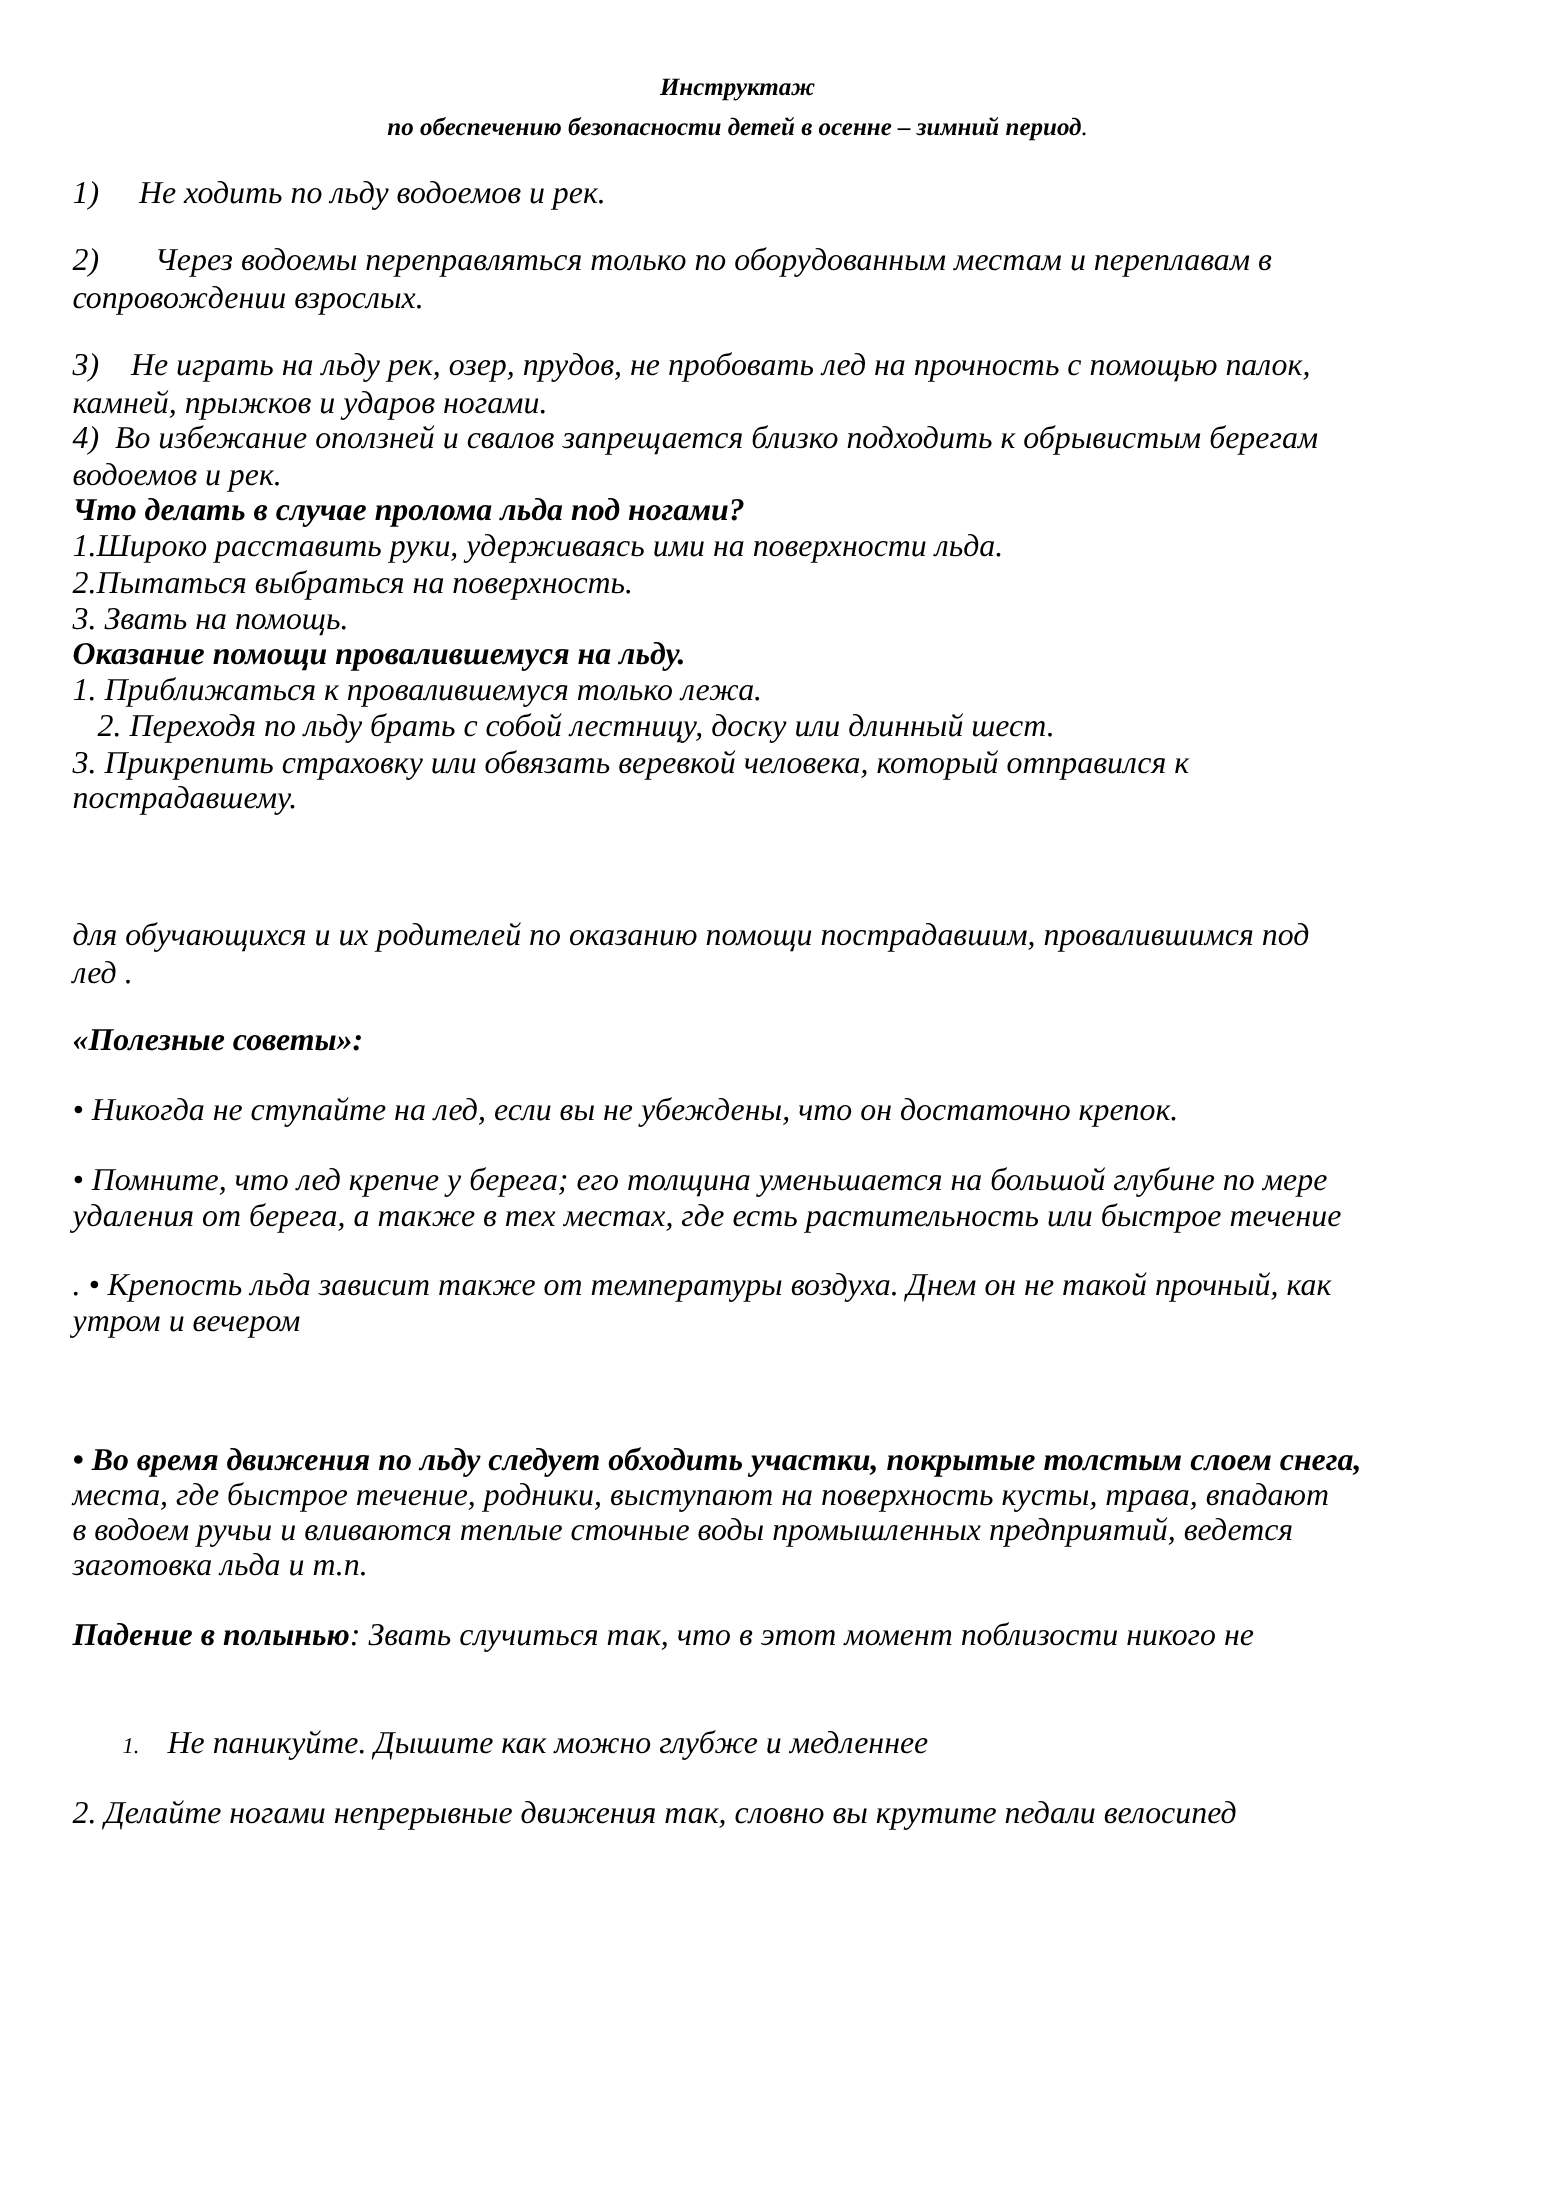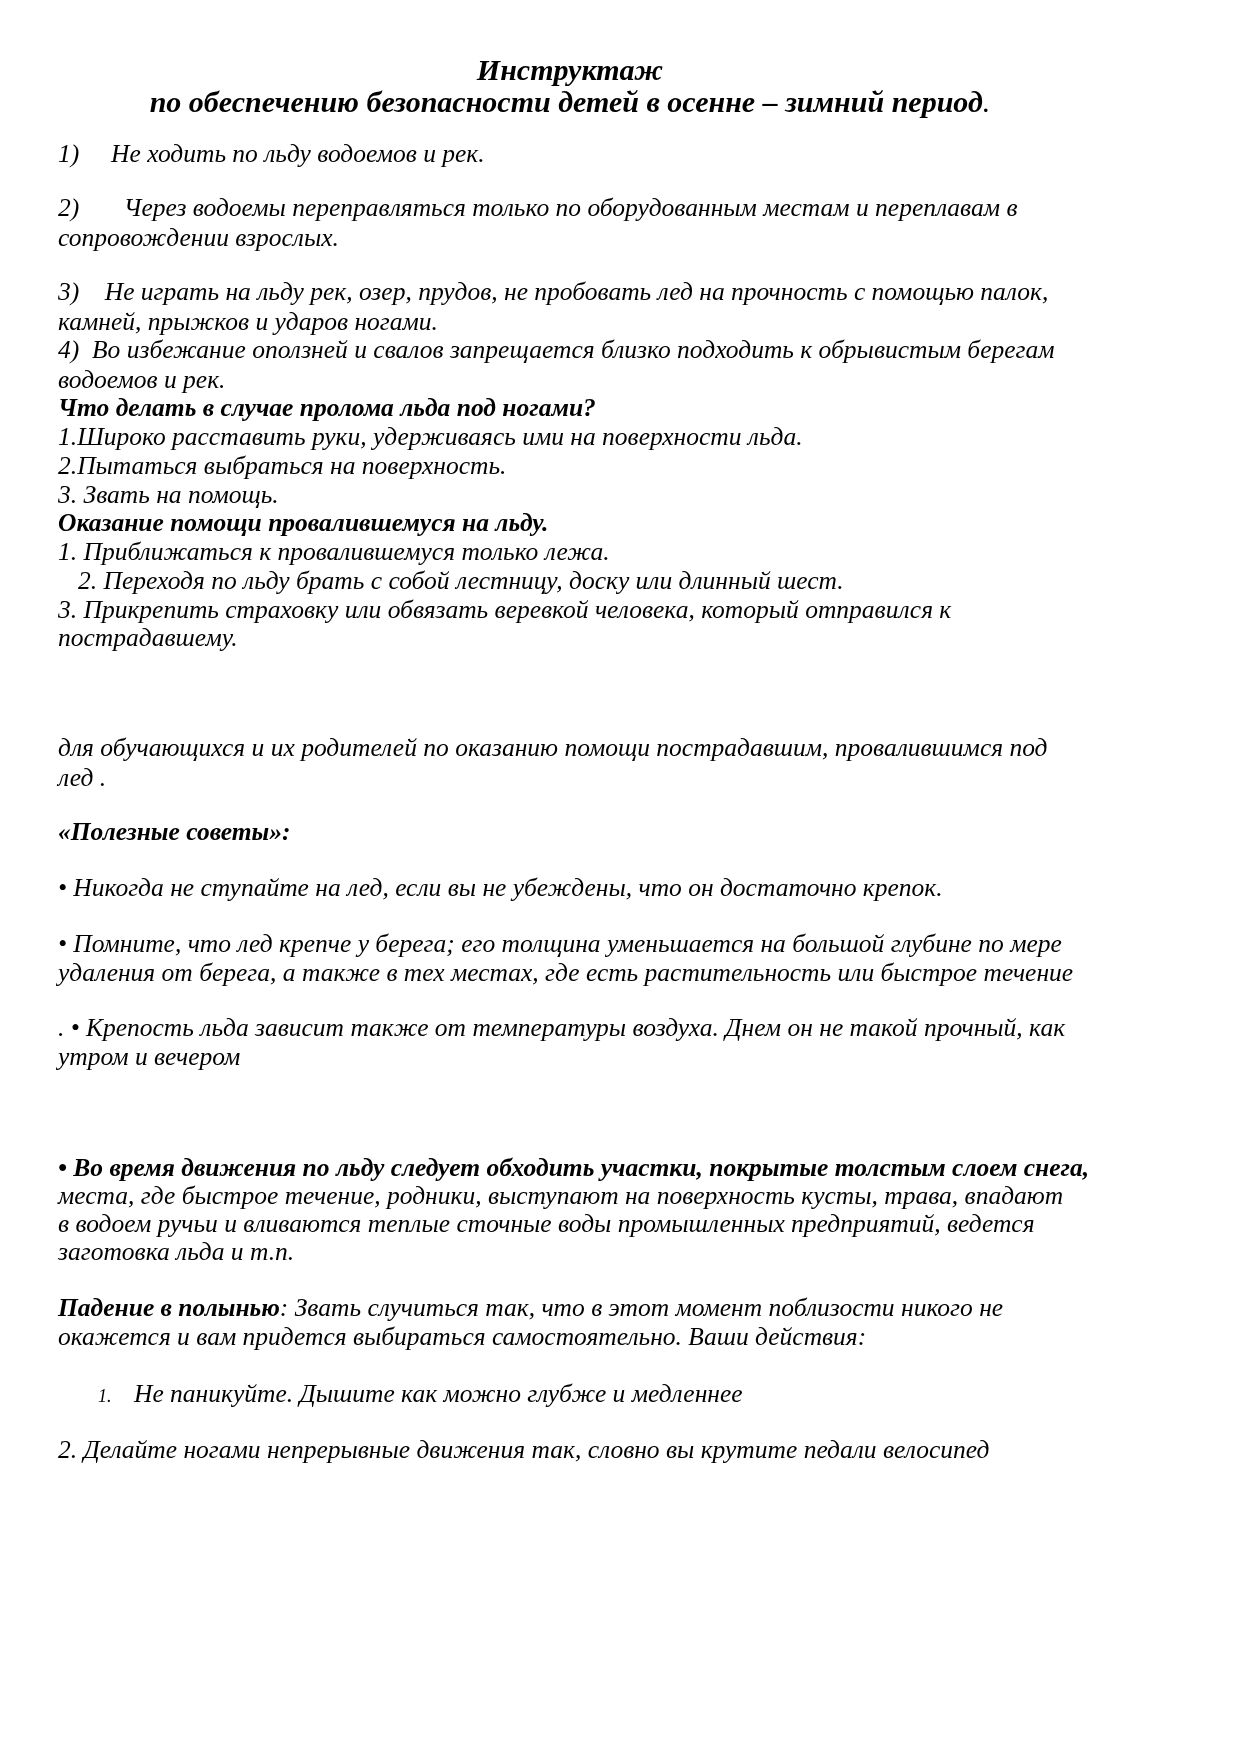--- a/index.html
+++ b/index.html
@@ -8,21 +8,21 @@
       font-family: "Liberation Serif", "DejaVu Serif", serif;
       color: #000000;
     }
     .page { position: absolute; left: 0; top: 0; width: 1241px; height: 1754px; }
     .ln {
       position: absolute; left: 58px; white-space: nowrap;
       font-style: italic; font-size: 25.5px; line-height: 32px;
     }
     .c { left: 0; width: 1140px; text-align: center; }
     .b { font-weight: bold; }
-    .ttl { font-size: 30px; }
+    .ttl { font-size: 20px; padding-left: 20px; }
   </style>
 </head>
 <body>
 
 <div class="page">
 
   <div class="ln c b ttl" style="top:54px;">Инструктаж</div>
   <div class="ln c b ttl" style="top:86px;"><span>по обеспечению безопасности детей в осенне – зимний период</span><span style="font-weight:normal;">.</span></div>
 
   <div class="ln" style="top:138px;">1)&nbsp;&nbsp;&nbsp;&nbsp; Не ходить по льду водоемов и рек.</div>
@@ -61,19 +61,18 @@
   <div class="ln" style="top:1012px;">. • Крепость льда зависит также от температуры воздуха. Днем он не такой прочный, как</div>
   <div class="ln" style="top:1041px;">утром и вечером</div>
 
 
   <div class="ln" style="top:1152px;font-weight:bold;"> • Во время движения по льду следует обходить участки, покрытые толстым слоем снега,</div>
   <div class="ln" style="top:1180px;">места, где быстрое течение, родники, выступают на поверхность кусты, трава, впадают</div>
   <div class="ln" style="top:1208px;">в водоем ручьи и вливаются теплые сточные воды промышленных предприятий, ведется</div>
   <div class="ln" style="top:1236px;">заготовка льда и т.п.</div>
 
   <div class="ln" style="top:1292px;"><span class="b">Падение в полынью</span><span>: Звать случиться так, что в этот момент поблизости никого не</span></div>
-  <div class="ln" style="top:1321px;">окажется и вам придется выбираться самостоятельно. Ваши действия:</div>
 
   <div class="ln" style="top:1378px; left:98px;"><span style="font-size:18px; display:inline-block; width:36px;">1.</span><span>Не паникуйте. Дышите как можно глубже и медленнее</span></div>
 
   <div class="ln" style="top:1434px;"> 2. Делайте ногами непрерывные движения так, словно вы крутите педали велосипед</div>
 
 </div>
 
 </body></html>

